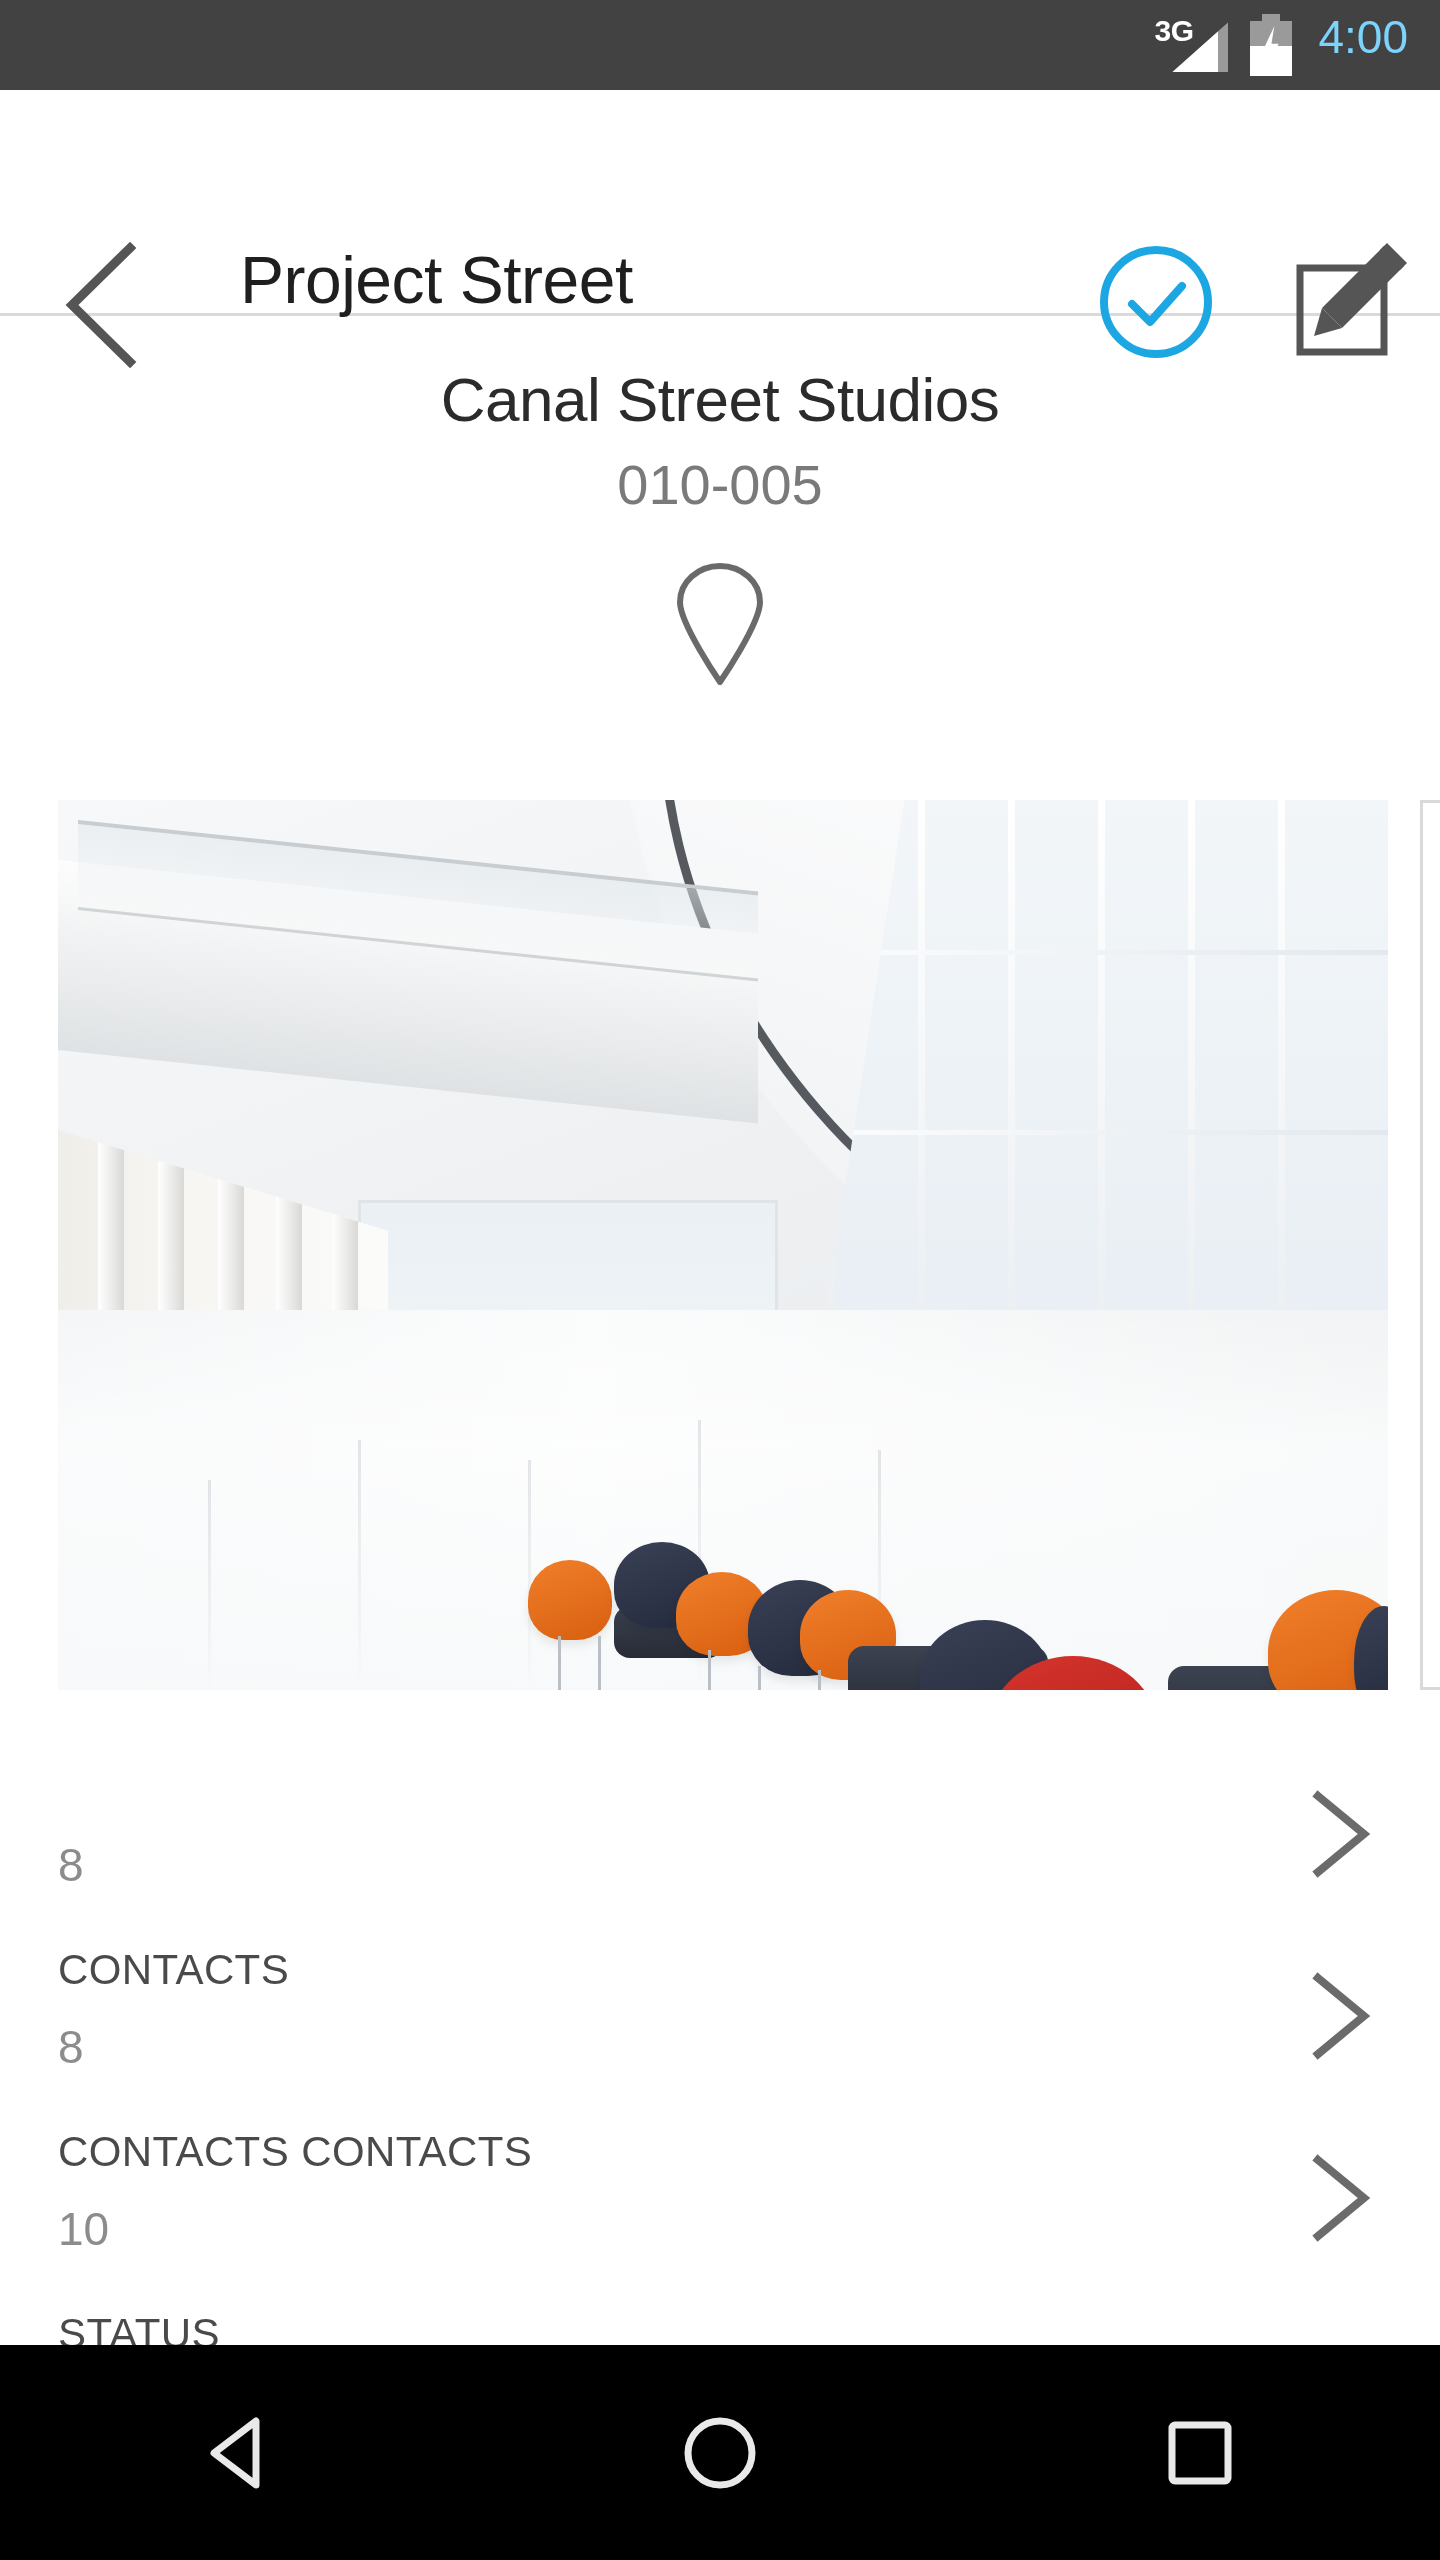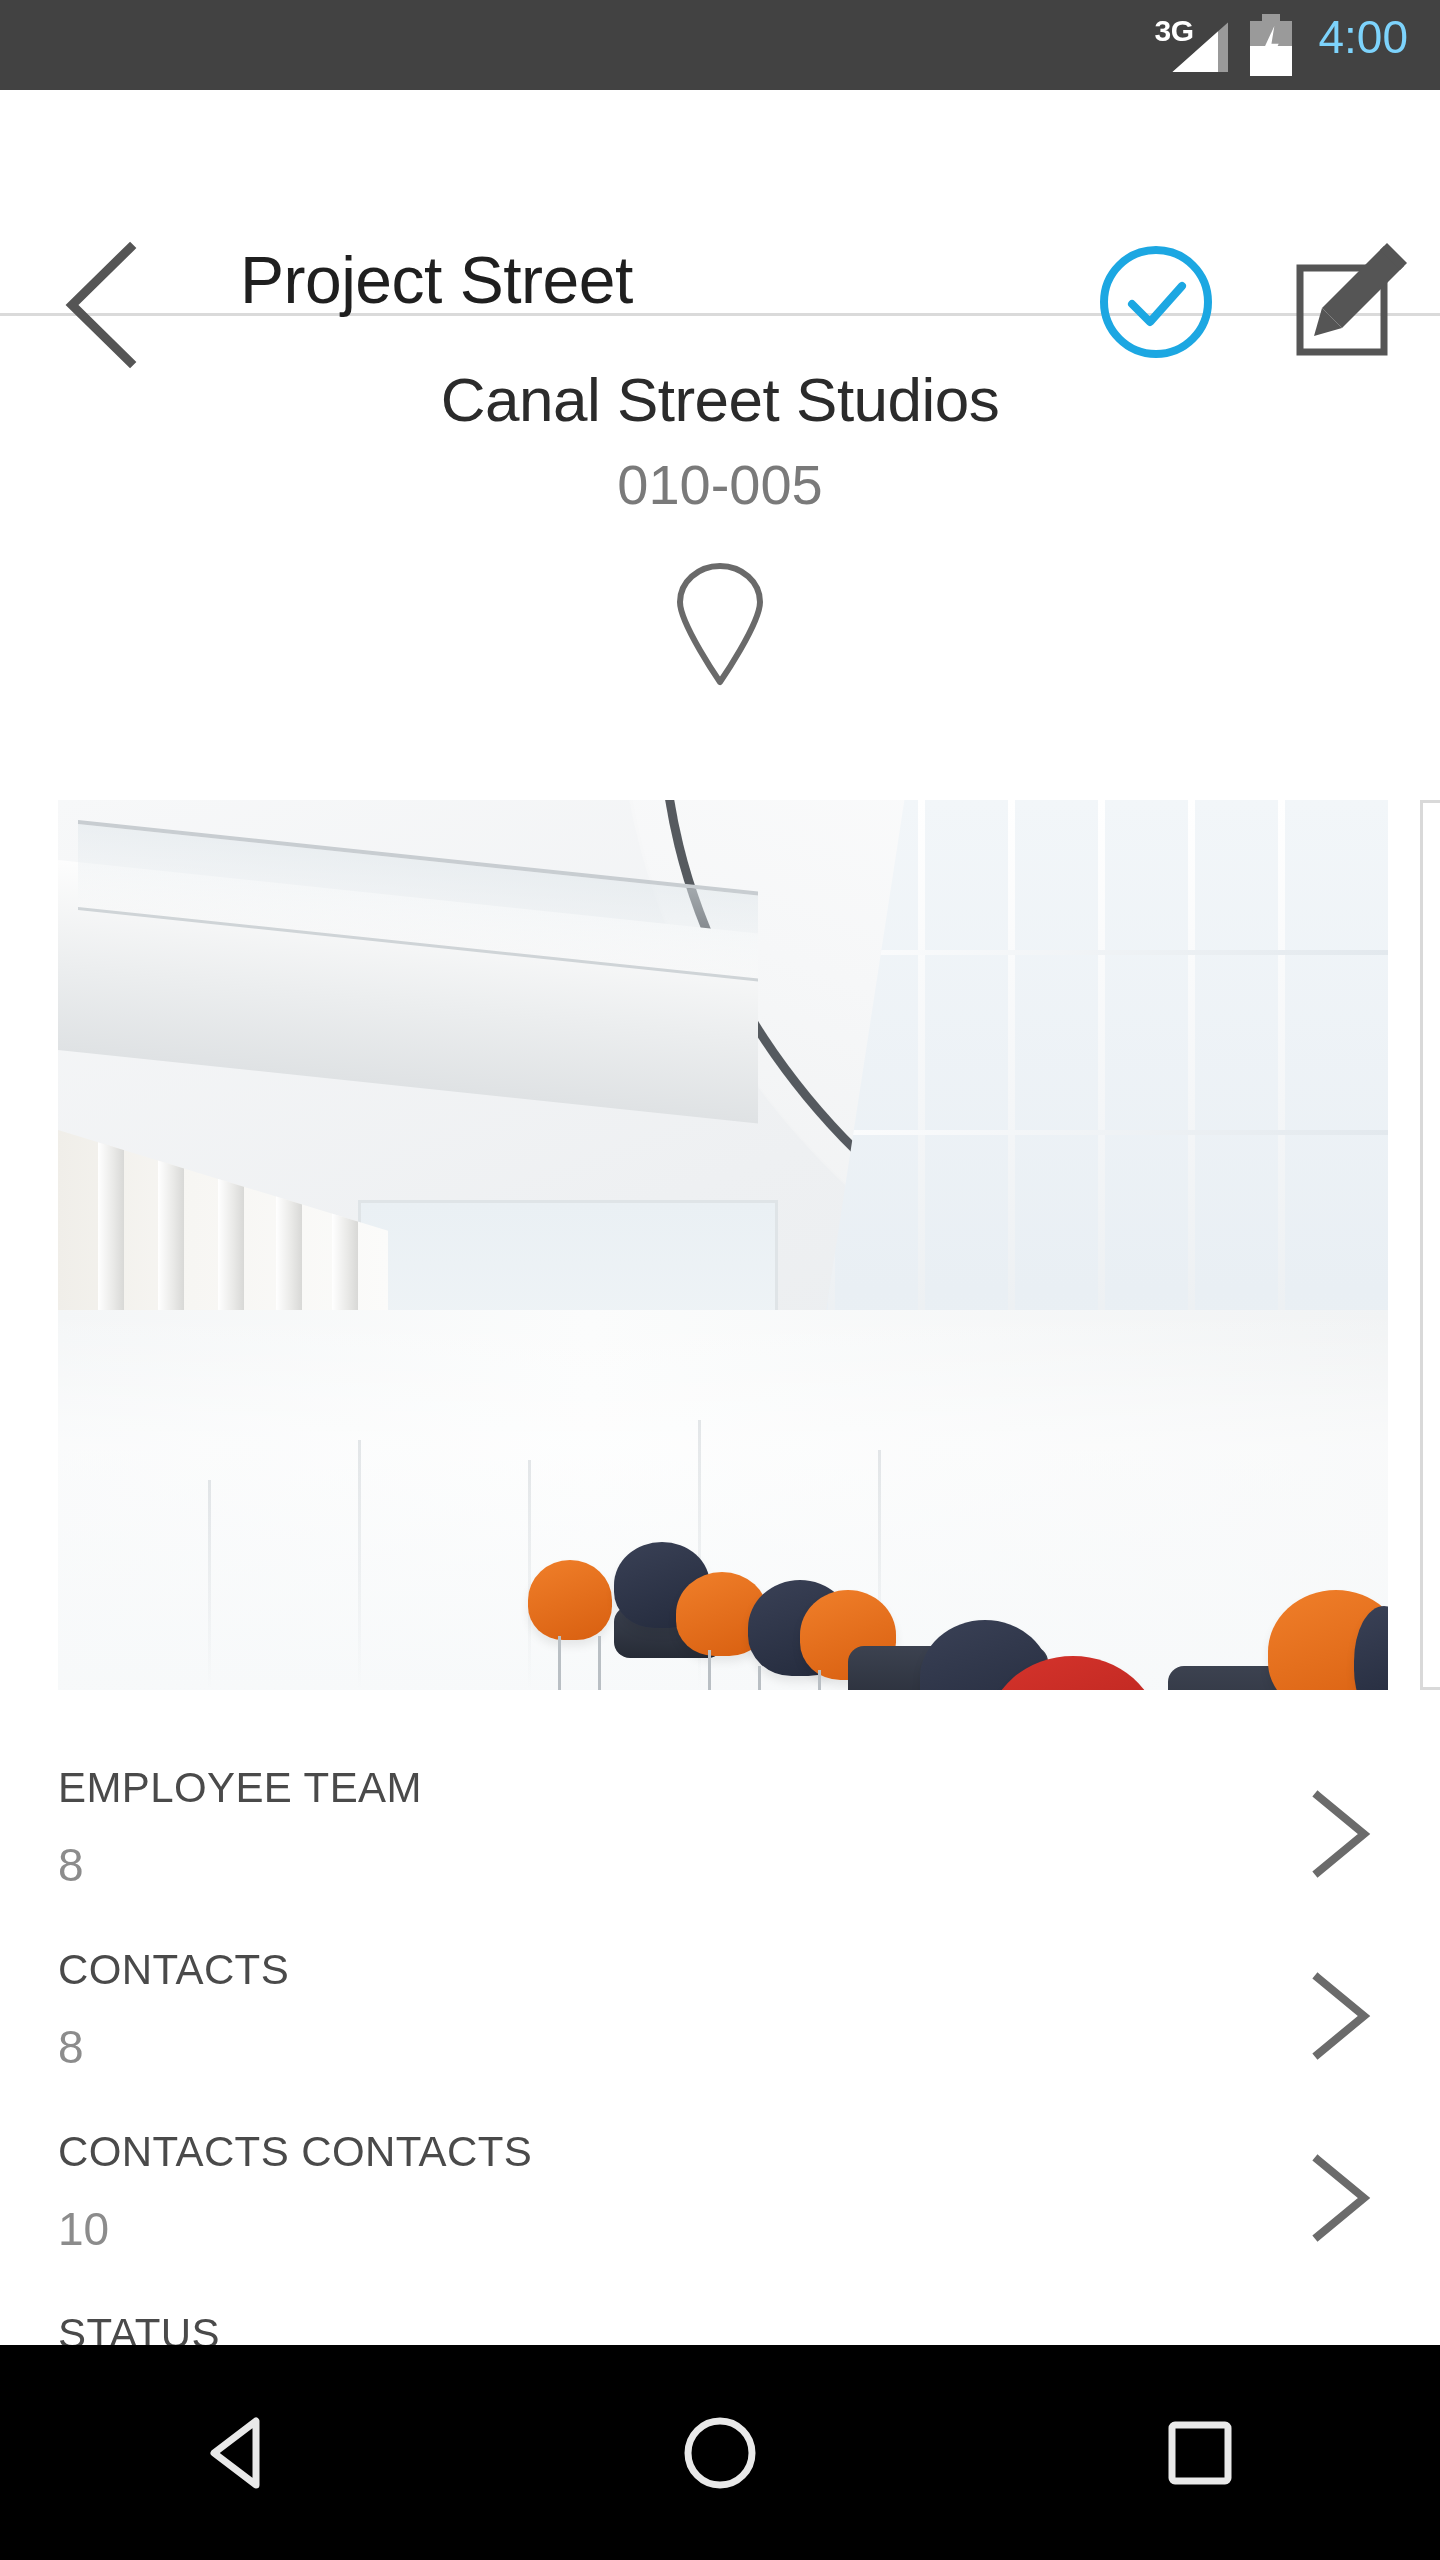--- a/index.html
+++ b/index.html
@@ -554,21 +554,20 @@
 
       </div>
     </div>
 
     <div class="photo-card next"></div>
   </div>
 
   <div id="detail-list">
 
     <div class="detail-row">
-      <span class="detail-label">EMPLOYEE TEAM</span>
       <span class="detail-value">8</span>
       <span class="row-chevron">
         <svg width="80" height="92" viewBox="0 0 80 92">
           <polyline points="16,8 62,46 16,84" fill="none" stroke="#6b6b6b" stroke-width="8" stroke-linecap="square" stroke-linejoin="miter"></polyline>
         </svg>
       </span>
     </div>
 
     <div class="detail-row">
       <span class="detail-label">CONTACTS</span>

